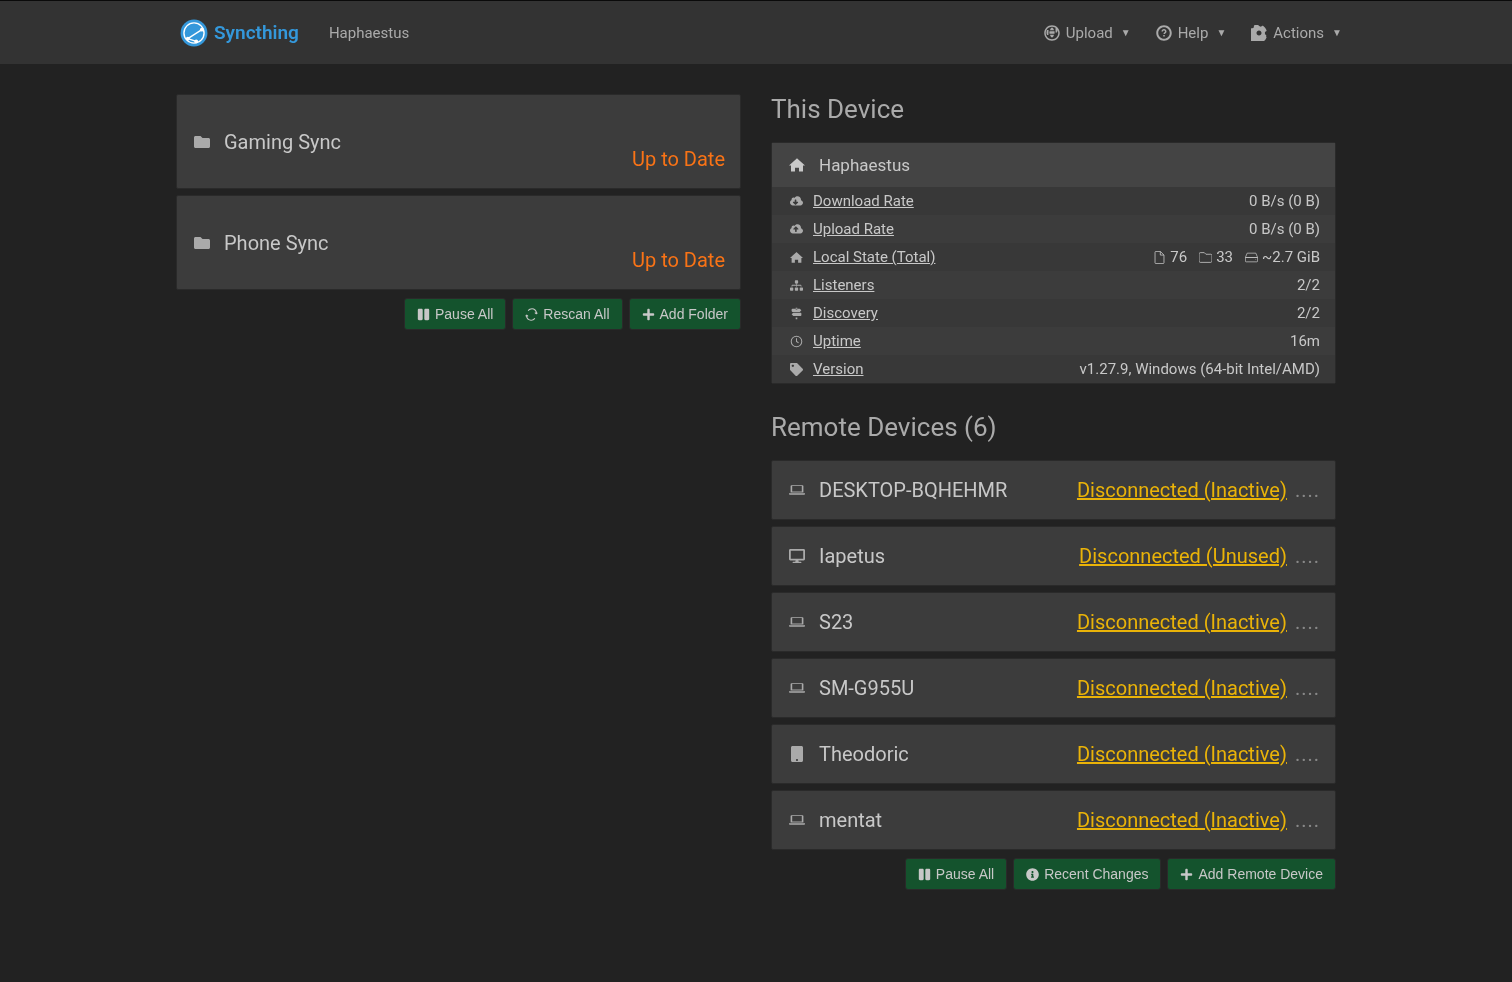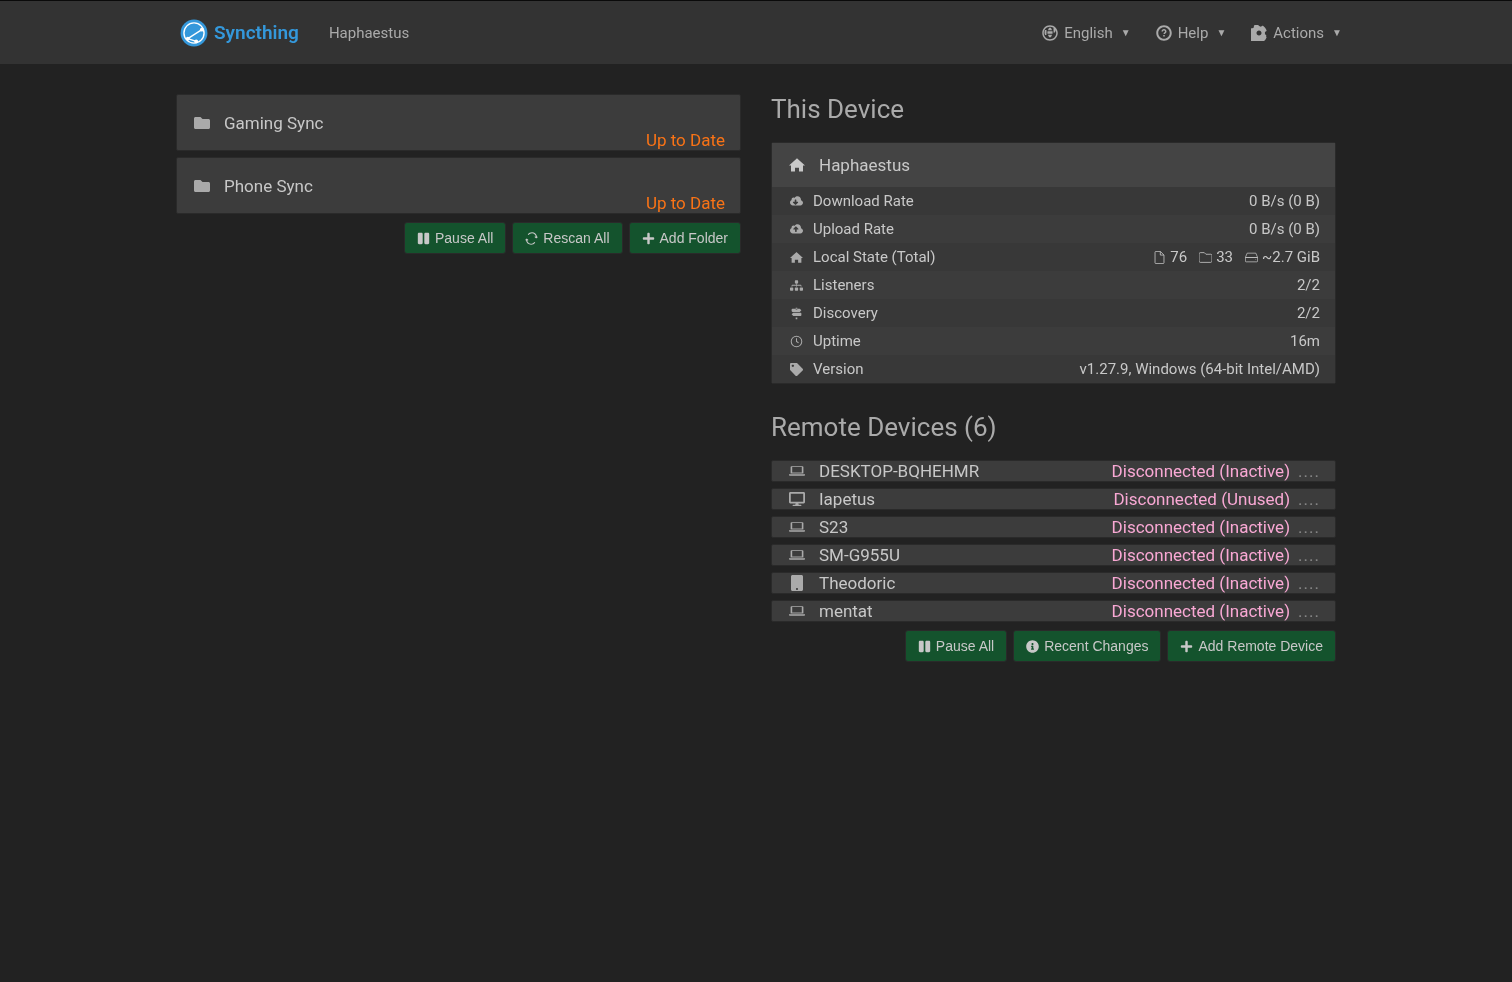--- a/index.html
+++ b/index.html
@@ -42,31 +42,31 @@
   font-size: 26px;
   margin-bottom: 18px;
 }
 .panel {
   background: #3c3c3c;
   border: 1px solid #2a2a2a;
   margin-bottom: 6px;
   border-radius: 2px;
 }
 .panel-heading {
-  padding: 0 15px;
+  padding: 17px 15px;
   display: flex;
   align-items: center;
   cursor: pointer;
-  font-size: 17px;
+  font-size: 20px;
 }
 .panel-heading .icon { width: 20px; display: inline-flex; justify-content: center; color: #aaaaaa; }
 .panel-heading .name { margin-left: 12px; color: #c8c8c8; }
 .panel-heading .status { margin-left: auto; }
 .status-ok { color: #f97316; margin-top: 35px; }
-.status-disconnected { color: #f9a8d4; }
+.status-disconnected { color: #eab308; text-decoration: underline; }
 .folder-btns { display: flex; justify-content: flex-end; gap: 6px; margin-top: 8px; }
 .btn {
   background: #14532d;
   border: 1px solid #2a2a2a;
   color: #c8c8c8;
   padding: 7px 12px;
   font-size: 14px;
   cursor: pointer;
   border-radius: 3px;
   display: inline-flex;
@@ -85,21 +85,21 @@
 .detail-table { width: 100%; }
 .detail-row {
   display: flex;
   padding: 5px 15px;
   align-items: center;
   font-size: 15px;
 }
 .detail-row:nth-child(odd) { background: #383838; }
 .detail-row:nth-child(even) { background: #3c3c3c; }
 .detail-row .icon { width: 18px; display: inline-flex; justify-content: center; color: #aaaaaa; }
-.detail-row .label { margin-left: 8px; color: #c8c8c8; }
+.detail-row .label { margin-left: 8px; color: #c8c8c8; text-decoration: underline; }
 .detail-row .value { margin-left: auto; color: #c8c8c8; }
 .value-green { color: #2ecc71; }
 .value-link { color: #3498db; cursor: pointer; }
 .local-state-value { display: flex; gap: 12px; align-items: center; }
 .local-state-value .stat { display: flex; align-items: center; gap: 4px; }
 .remote-section { margin-top: 28px; }
 .ellipsis-dots { color: #888; margin-left: 8px; letter-spacing: 1px; }
 svg { display: block; }
 .ic { width: 16px; height: 16px; fill: currentColor; }
 .ic-sm { width: 13px; height: 13px; fill: currentColor; }
@@ -121,21 +121,21 @@
       </svg>
       <span class="logo-text">Syncthing</span>
     </div>
     <span class="device-name-top">Haphaestus</span>
   </div>
   <div class="navbar-right">
     <div class="nav-item">
       <svg class="ic" viewBox="0 0 512 512">
           <path d="M256 8C119 8 8 119 8 256s111 248 248 248 248-111 248-248S393 8 256 8zm0 448c-110 0-200-90-200-200S146 56 256 56s200 90 200 200-90 200-200 200zm0-376c-24 0-48 32-64 88h128c-16-56-40-88-64-88zm-80 120c-2 13-3 27-3 40s1 27 3 40h160c2-13 3-27 3-40s-1-27-3-40H176zm16 112c16 56 40 88 64 88s48-32 64-88H192zm-48-152H96c-10 25-16 52-16 80s6 55 16 80h48c-2-13-3-27-3-40s1-27 3-40zm224 0c2 13 3 27 3 40s-1 27-3 40h48c10-25 16-52 16-80s-6-55-16-80h-48z"></path>
         </svg>
-      <span>English</span>
+      <span>Upload</span>
       <span class="caret">▼</span>
     </div>
     <div class="nav-item">
       <svg class="ic" viewBox="0 0 512 512">
           <path d="M256 8C119 8 8 119 8 256s111 248 248 248 248-111 248-248S393 8 256 8zm0 432c-101 0-184-83-184-184S155 72 256 72s184 83 184 184-83 184-184 184zm0-312c-44 0-80 36-80 80h48c0-18 14-32 32-32s32 14 32 32c0 32-48 28-48 80h48c0-32 48-28 48-80 0-44-36-80-80-80zm-24 192h48v48h-48z"></path>
         </svg>
       <span>Help</span>
       <span class="caret">▼</span>
     </div>
     <div class="nav-item">

